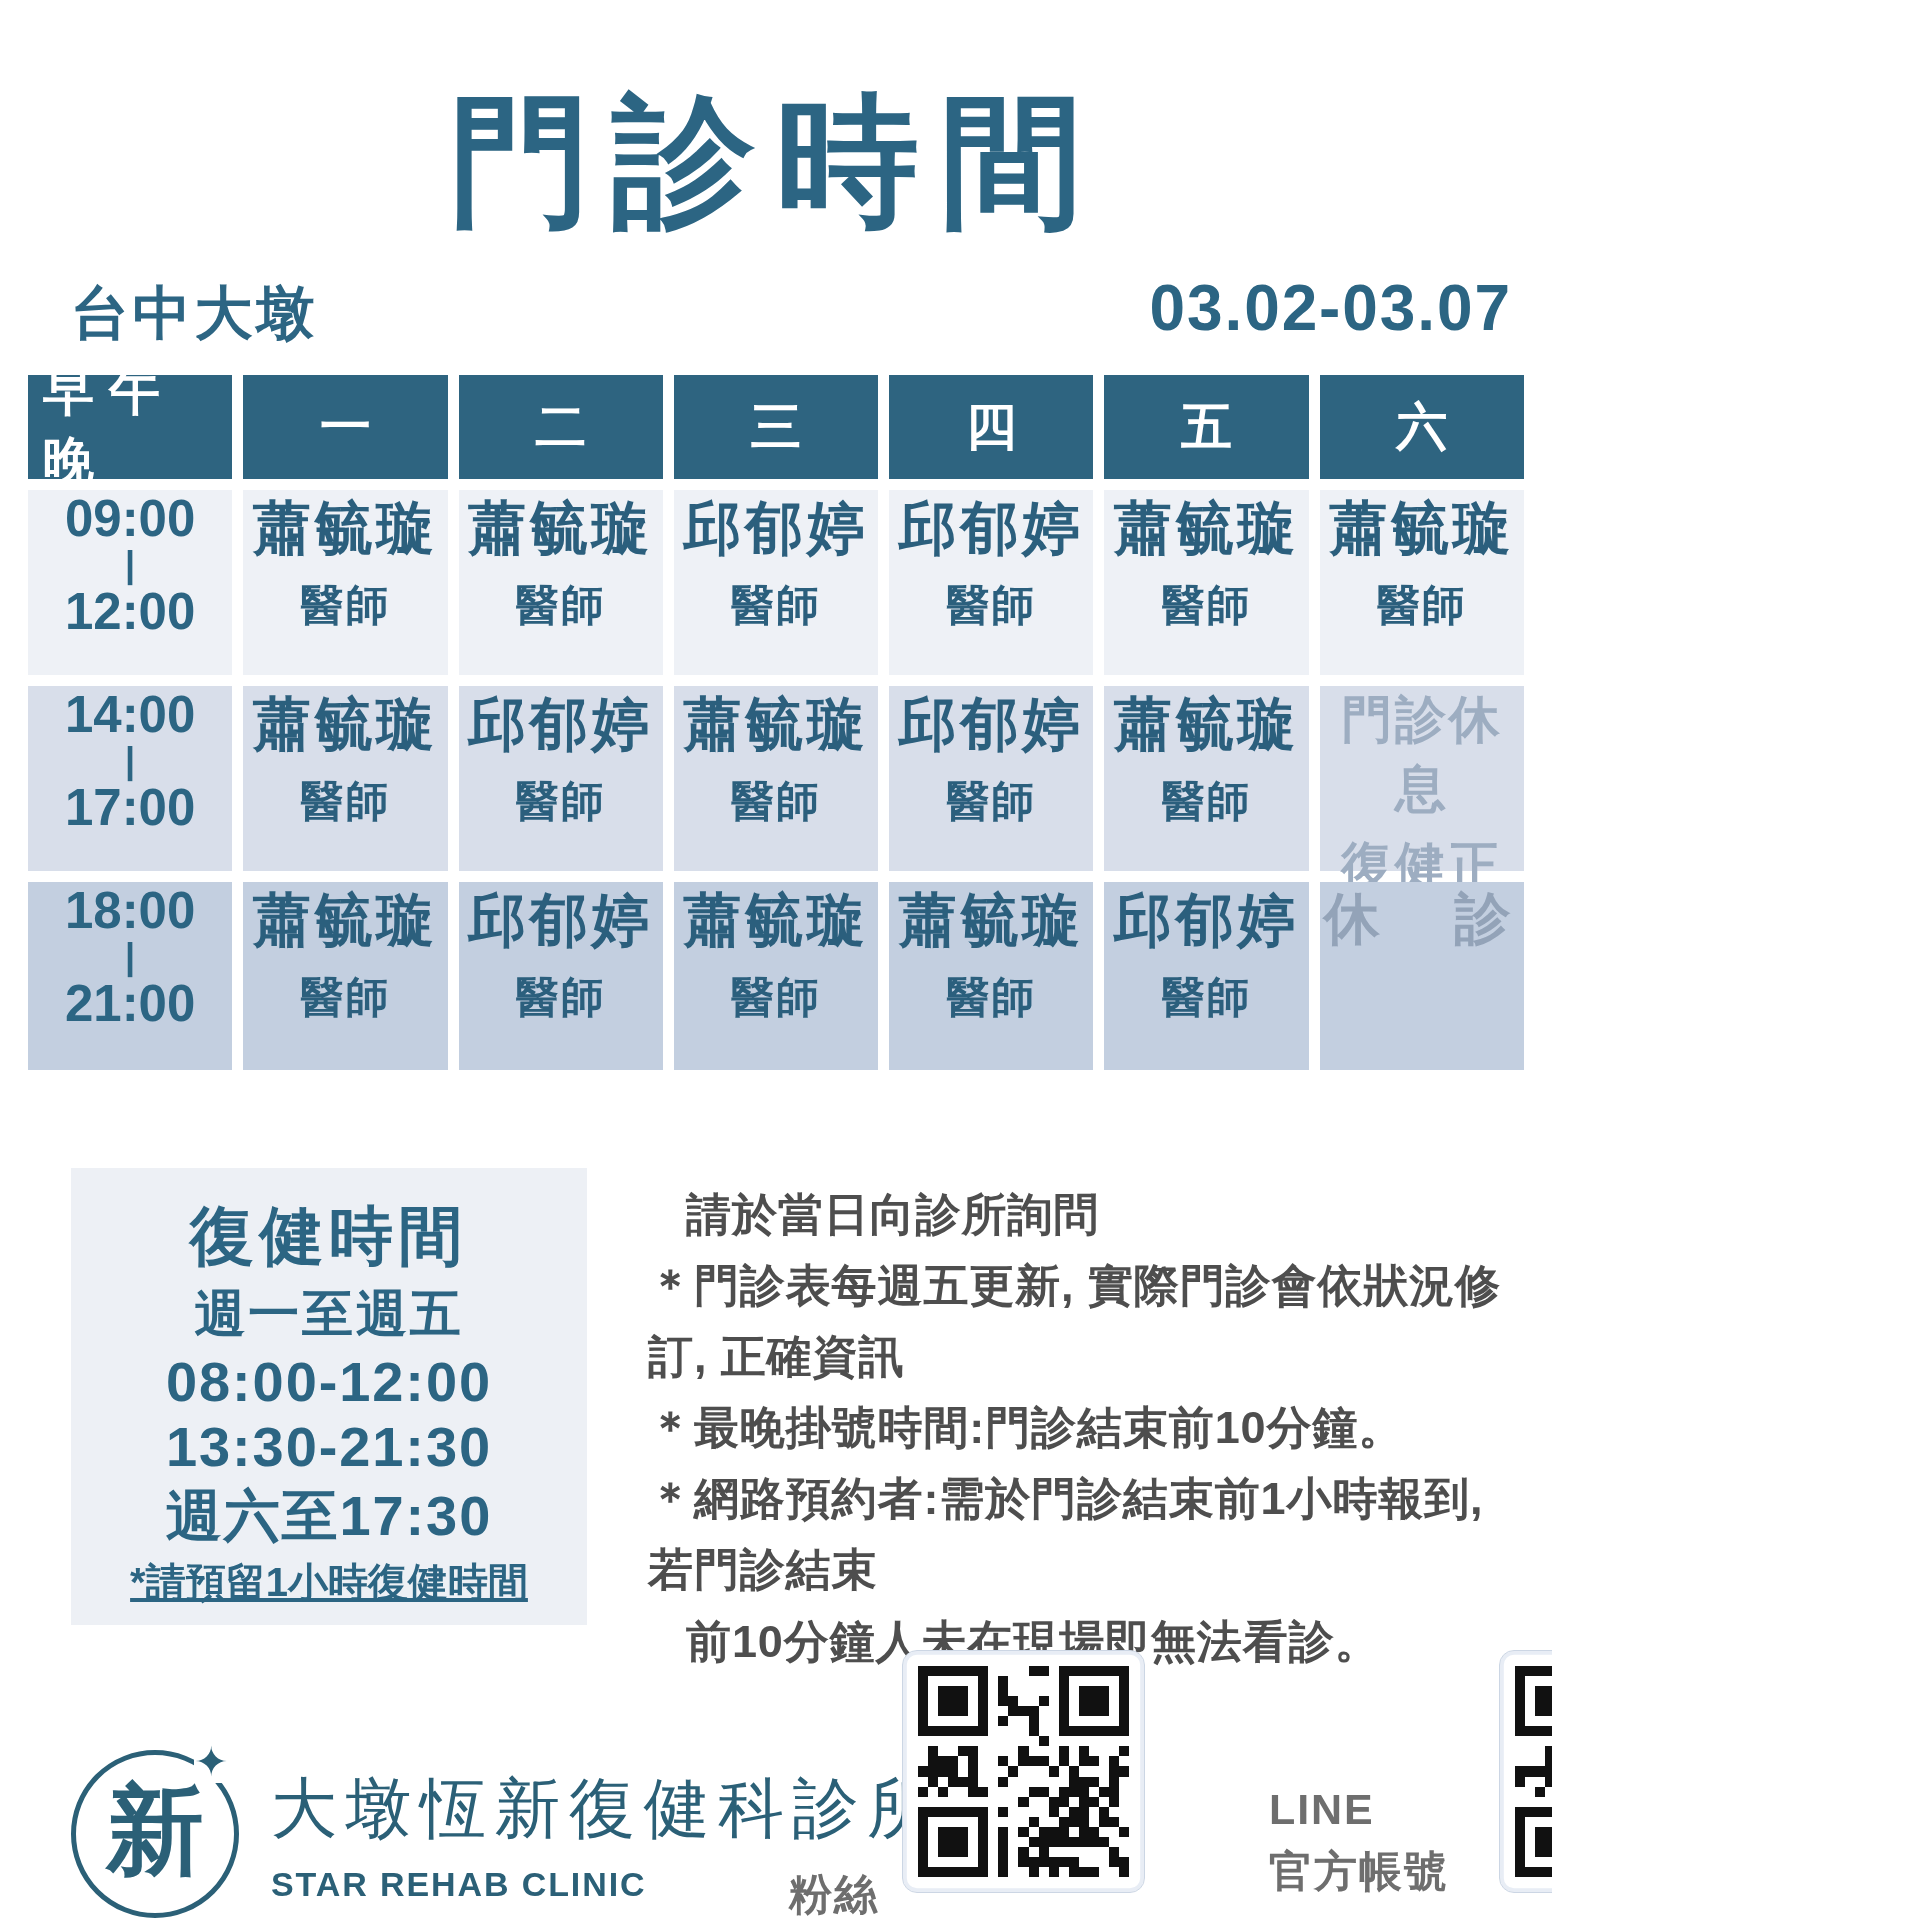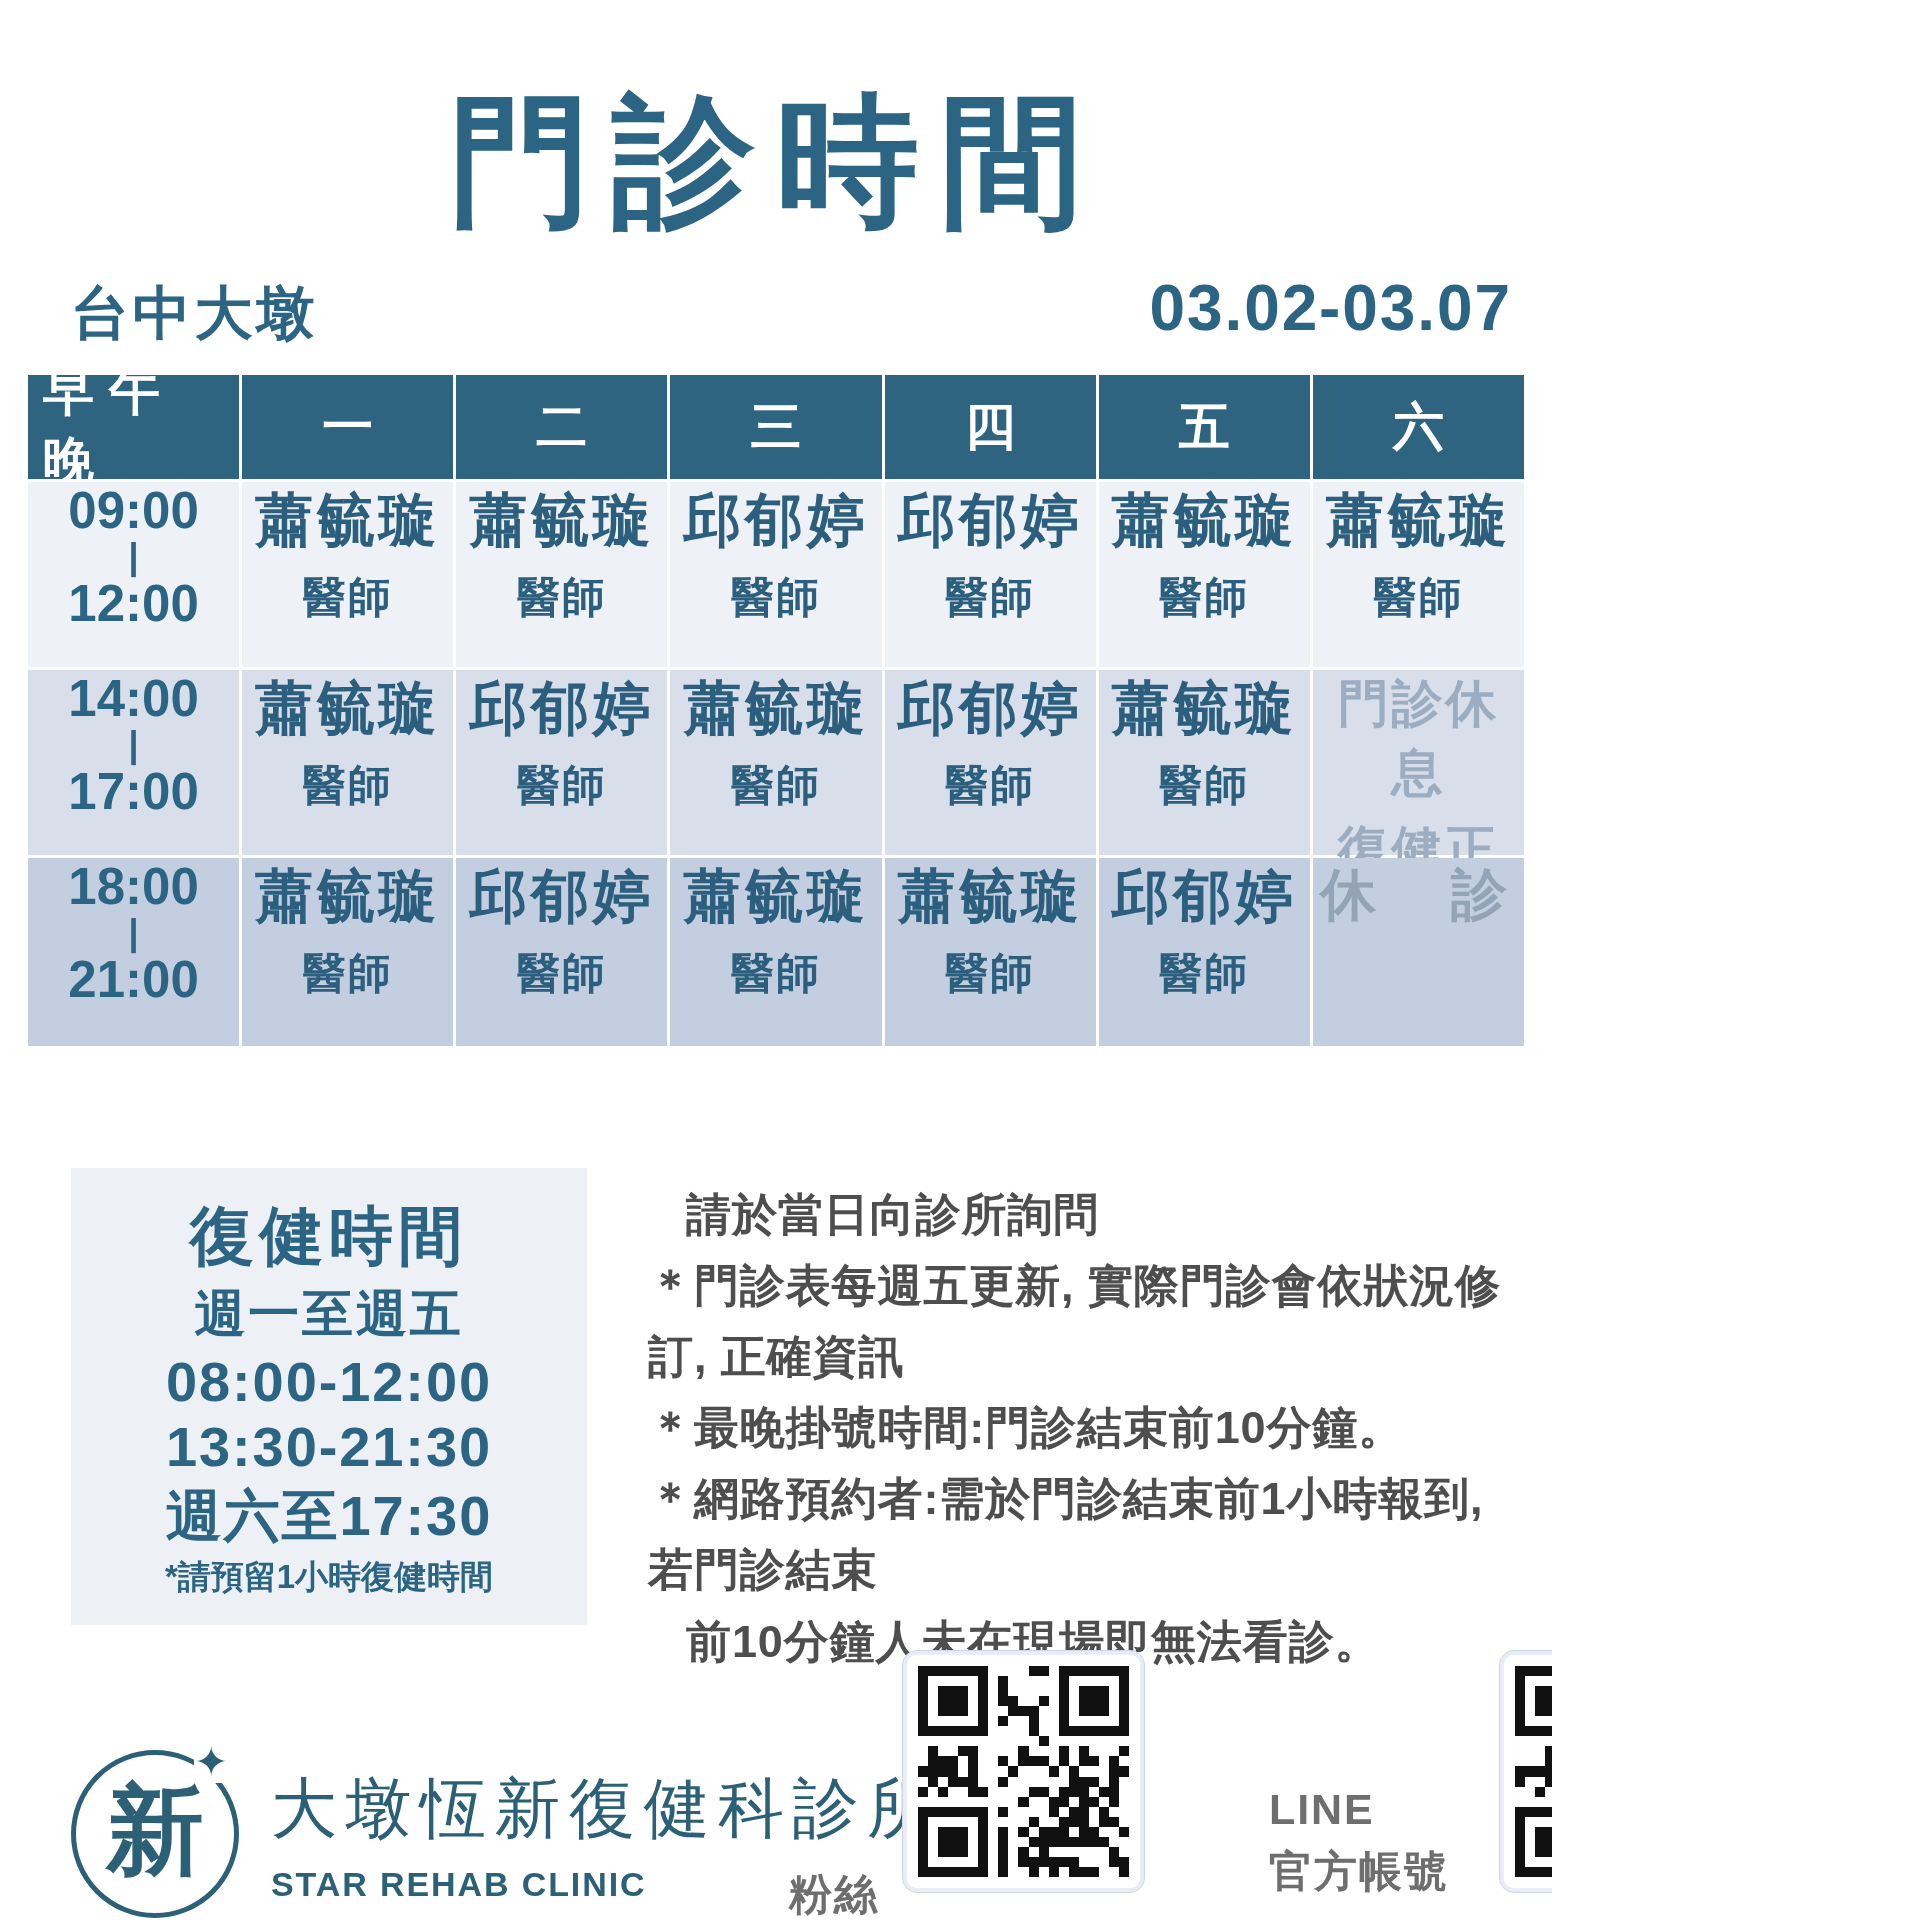--- a/index.html
+++ b/index.html
@@ -8,21 +8,21 @@
 
   
   .title{position:absolute;top:83px;left:0;width:100%;text-align:center;
          font-size:143px;font-weight:900;color:#2c6583;letter-spacing:21px;line-height:1.1;}
   .location{position:absolute;left:71px;top:275px;font-size:58px;font-weight:800;color:#2c6583;letter-spacing:3.8px;}
   .daterange{position:absolute;right:40px;top:271px;font-size:64px;font-weight:800;color:#2c6583;letter-spacing:1.9px;}
 
   
   .table{position:absolute;left:28px;right:28px;top:375px;
          display:grid;grid-template-columns:repeat(7,1fr);
-         grid-template-rows:104px 185px 185px 188px;gap:3px;background:#ffffff;}
+         grid-template-rows:104px 185px 185px 188px;gap:11px;background:#ffffff;}
   .th{background:#2e6480;color:#ffffff;display:flex;align-items:center;justify-content:center;
       font-size:51px;font-weight:700;}
   .th.first{letter-spacing:15px;padding-left:15px;}
   .cell{display:flex;flex-direction:column;align-items:center;text-align:center;}
   .row1{background:#eef1f6;} .row2{background:#d8deea;} .row3{background:#c3cfe0;}
   .time{color:#2c6583;font-weight:800;font-size:51px;line-height:1.12;}
   .time .bar{display:block;font-size:36px;font-weight:700;line-height:1.0;}
   .doc-name{font-size:58px;font-weight:800;color:#2b5f7d;letter-spacing:3.8px;}
   .doc-title{font-size:43px;font-weight:800;color:#2b5f7d;margin-top:9.4px;letter-spacing:1.9px;}
   .doc-title:empty{display:none;}
@@ -30,21 +30,21 @@
   .closed .doc-title{font-size:51px;color:#9dadc1;margin-top:7.5px;letter-spacing:2.8px;}
   .closed-single .doc-name{font-size:56px;color:#93a3b8;letter-spacing:9.4px;}
 
   
   .rehab{position:absolute;left:71px;top:1168px;width:516px;height:457px;background:#edf0f5;
          display:flex;flex-direction:column;align-items:center;justify-content:space-evenly;
          padding:24.5px 9.4px;text-align:center;}
   .rehab .r-title{font-size:64px;font-weight:900;color:#2c6583;letter-spacing:5.6px;}
   .rehab .r-line{font-size:51px;font-weight:800;color:#2c6583;letter-spacing:2.8px;}
   .rehab .r-num{font-size:56px;font-weight:800;color:#2c6583;letter-spacing:1.9px;}
-  .rehab .r-foot{font-size:33px;font-weight:800;color:#2c6583;}
+  .rehab .r-foot{font-size:40px;font-weight:800;color:#2c6583;text-decoration:underline;}
 
   
   .notes{position:absolute;left:648px;top:1179px;right:28px;}
   .note-line{font-size:45px;font-weight:700;color:#4e4e4e;line-height:1.58;letter-spacing:0.9px;}
   .note-line.cont{padding-left:38px;}
 
   
   .logo-row{position:absolute;left:71px;top:1750px;display:flex;align-items:center;}
   .logo-mark{position:relative;width:168px;height:168px;border:5.6px solid #2b6077;border-radius:50%;
              display:flex;align-items:center;justify-content:center;flex:0 0 auto;}

